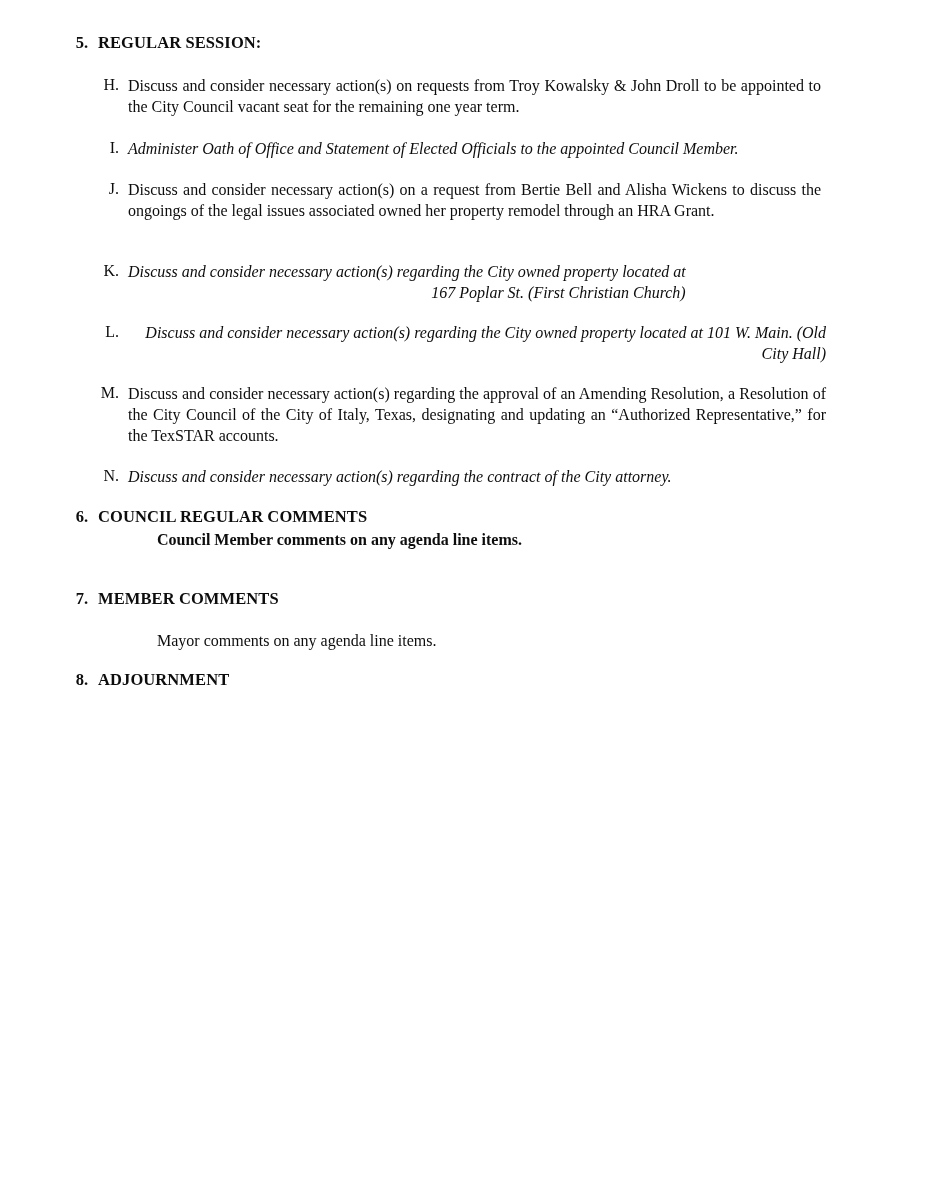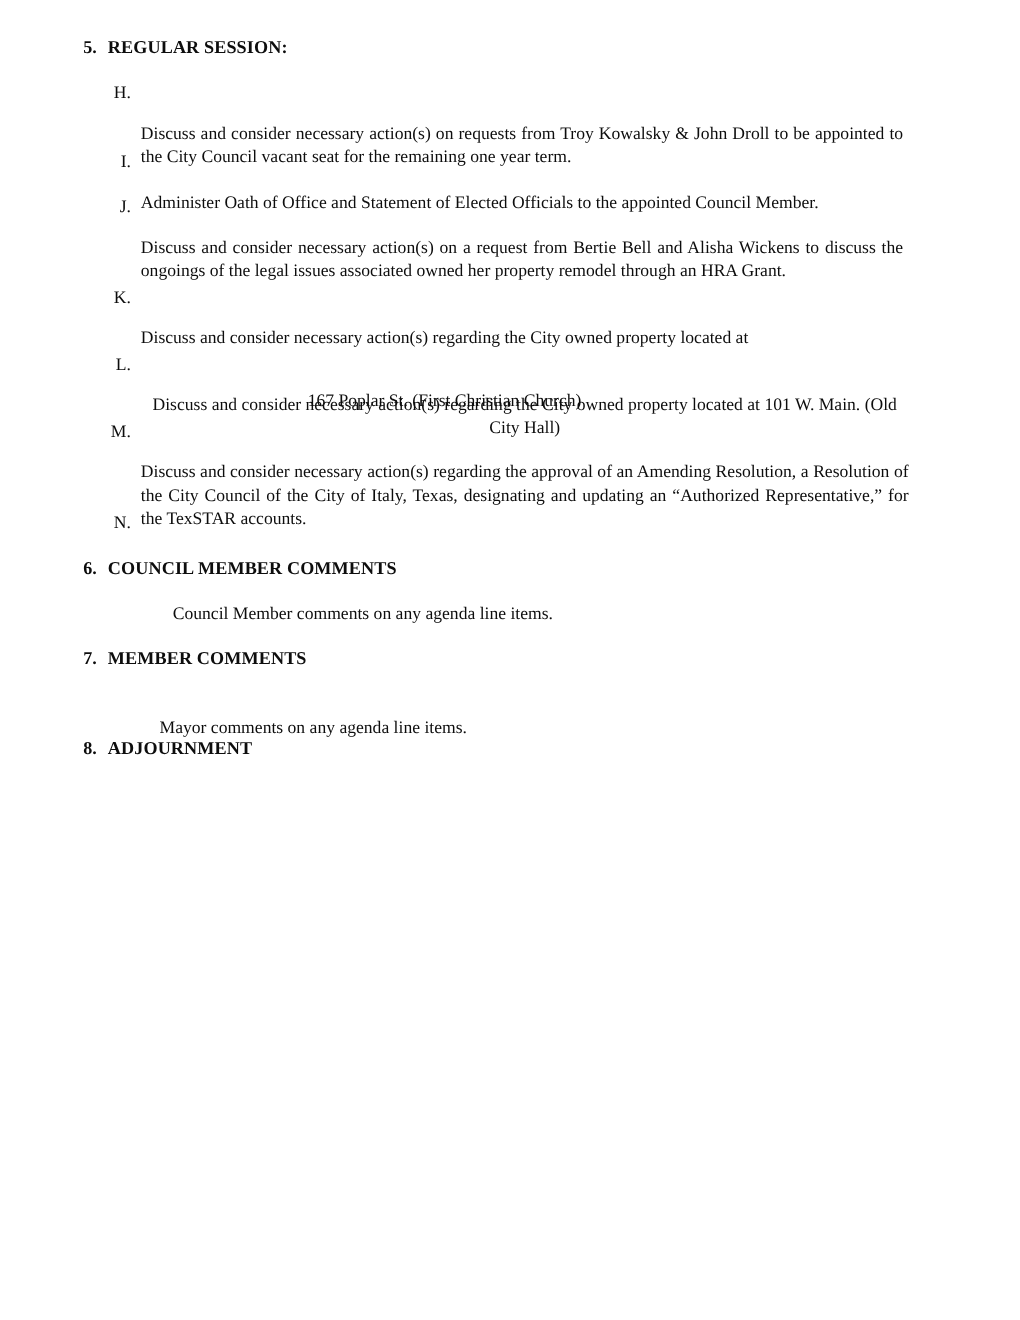--- a/index.html
+++ b/index.html
@@ -53,24 +53,24 @@
     text-align: right;
     padding-right: 9px;
     font-size: 16px;
     box-sizing: border-box;
   }
   .item-text {
     font-size: 16px;
     line-height: 1.30;
     text-align: justify;
     text-justify: inter-word;
-    margin-top: 36px;
   }
   .item-text.nojustify {
-    text-align: center;
+    text-align: right;
+    font-style: italic;
   }
   .plain-para {
     font-size: 16px;
     line-height: 1.30;
   }
 </style>
 </head>
 <body>
 
 <div class="page">
@@ -108,32 +108,33 @@
     <span class="item-text nojustify">Discuss and consider necessary action(s) regarding the City owned property located at 101 W. Main. (Old City Hall)</span>
   </div>
 
   <div class="item-row" style="position:absolute; left:86px; top:384px; width:740px;">
     <span class="item-letter">M.</span>
     <span class="item-text">Discuss and consider necessary action(s) regarding the approval of an Amending Resolution, a Resolution of the City Council of the City of Italy, Texas, designating and updating an “Authorized Representative,” for the TexSTAR accounts.</span>
   </div>
 
   <div class="item-row" style="position:absolute; left:86px; top:467px; width:740px;">
     <span class="item-letter">N.</span>
+    <span class="item-text nojustify">Discuss and consider necessary action(s) regarding the contract of the City attorney.</span>
   </div>
 
   <div class="section-row" style="position:absolute; left:54px; top:507px; width:800px;">
     <span class="section-num">6.</span>
-    <span class="section-title">COUNCIL MEMBER COMMENTS</span>
+    <span class="section-title">COUNCIL REGULAR COMMENTS</span>
   </div>
-  <div class="plain-para" style="position:absolute; left:157px; top:549px; width:680px;">Council Member comments on any agenda line items.</div>
+  <div class="plain-para" style="position:absolute; left:157px; top:530px; width:680px;font-weight:bold;">Council Member comments on any agenda line items.</div>
 
   <div class="section-row" style="position:absolute; left:54px; top:589px; width:800px;">
     <span class="section-num">7.</span>
     <span class="section-title">MEMBER COMMENTS</span>
   </div>
-  <div class="plain-para" style="position:absolute; left:145px; top:631px; width:680px;margin-top:21px;">Mayor comments on any agenda line items.</div>
+  <div class="plain-para" style="position:absolute; left:157px; top:631px; width:680px;">Mayor comments on any agenda line items.</div>
 
   <div class="section-row" style="position:absolute; left:54px; top:670px; width:800px;">
     <span class="section-num">8.</span>
     <span class="section-title">ADJOURNMENT</span>
   </div>
 
 </div>
 
 </body></html>

